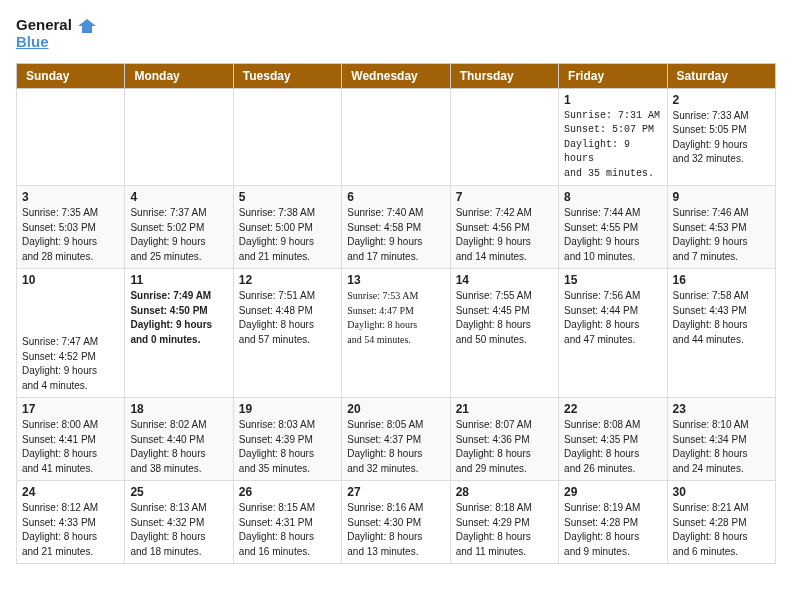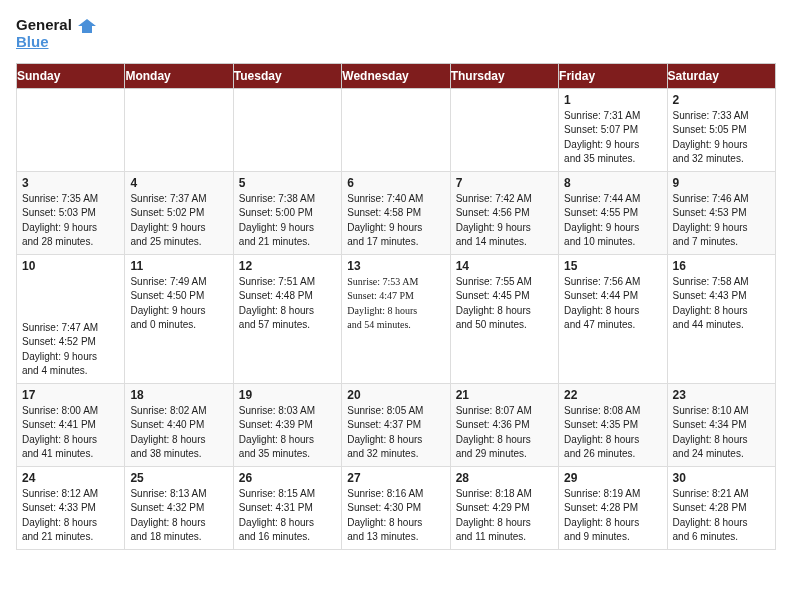--- a/index.html
+++ b/index.html
@@ -32,25 +32,25 @@
       display: flex;
       justify-content: space-between;
       align-items: flex-end;
       margin-bottom: 4px;
     }
     .calendar {
       width: 100%;
       border-collapse: collapse;
     }
     .calendar th {
-      background: #7f1d1d;
+      background: #a16207;
       color: #fff;
       font-size: 12px;
       font-weight: bold;
-      padding: 5px 0;
+      padding: 5px 9px;
       text-align: left;
       border: 1px solid #ccc;
     }
     .calendar td {
       vertical-align: top;
       border: 1px solid #ddd;
       padding: 4px 5px;
       font-size: 10.5px;
       color: #222;
       width: 14.28%;
@@ -106,21 +106,21 @@
   </thead>
   <tbody id="calendar-body">
       <tr>
         <td class="empty-cell"></td>
         <td class="empty-cell"></td>
         <td class="empty-cell"></td>
         <td class="empty-cell"></td>
         <td class="empty-cell"></td>
         <td>
           <span class="day-num">1</span>
-          <div class="day-info" style="white-space: pre-line;">Sunrise: 7:31 AM
+          <div class="day-info" style="white-space: pre-line; font-family: Liberation Mono, monospace;">Sunrise: 7:31 AM
 Sunset: 5:07 PM
 Daylight: 9 hours
 and 35 minutes.</div>
         </td>
         <td>
           <span class="day-num">2</span>
           <div class="day-info" style="white-space: pre-line;">Sunrise: 7:33 AM
 Sunset: 5:05 PM
 Daylight: 9 hours
 and 32 minutes.</div>
@@ -180,21 +180,21 @@
       <tr>
         <td>
           <span class="day-num">10</span>
           <div class="day-info" style="white-space: pre-line; margin-top: 48px;">Sunrise: 7:47 AM
 Sunset: 4:52 PM
 Daylight: 9 hours
 and 4 minutes.</div>
         </td>
         <td>
           <span class="day-num">11</span>
-          <div class="day-info" style="white-space: pre-line;">Sunrise: 7:49 AM
+          <div class="day-info" style="white-space: pre-line; font-weight: bold;">Sunrise: 7:49 AM
 Sunset: 4:50 PM
 Daylight: 9 hours
 and 0 minutes.</div>
         </td>
         <td>
           <span class="day-num">12</span>
           <div class="day-info" style="white-space: pre-line;">Sunrise: 7:51 AM
 Sunset: 4:48 PM
 Daylight: 8 hours
 and 57 minutes.</div>

